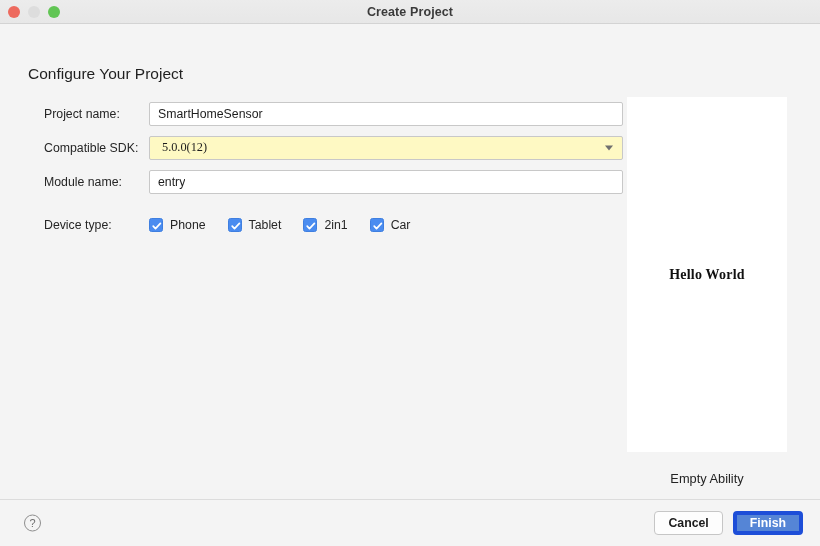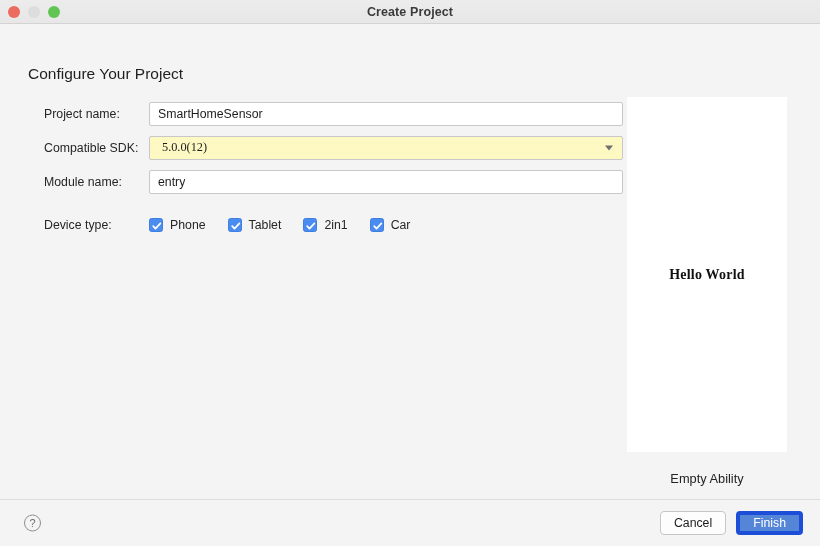--- a/index.html
+++ b/index.html
@@ -232,20 +232,21 @@
   .btn {
     height: 24px;
     min-width: 62px;
     padding: 0 13px;
     border-radius: 4px;
     font-size: 12.3px;
     display: flex;
     align-items: center;
     justify-content: center;
     box-sizing: border-box;
+    font-weight: bold;
   }
   .btn.secondary {
     background: #fdfdfd;
     border: 1px solid #c6c6c6;
     color: #1c1c1c;
   }
   .btn.primary {
     background: #5585d6;
     border: 4px solid #1d4ed8;
     color: #ffffff;

